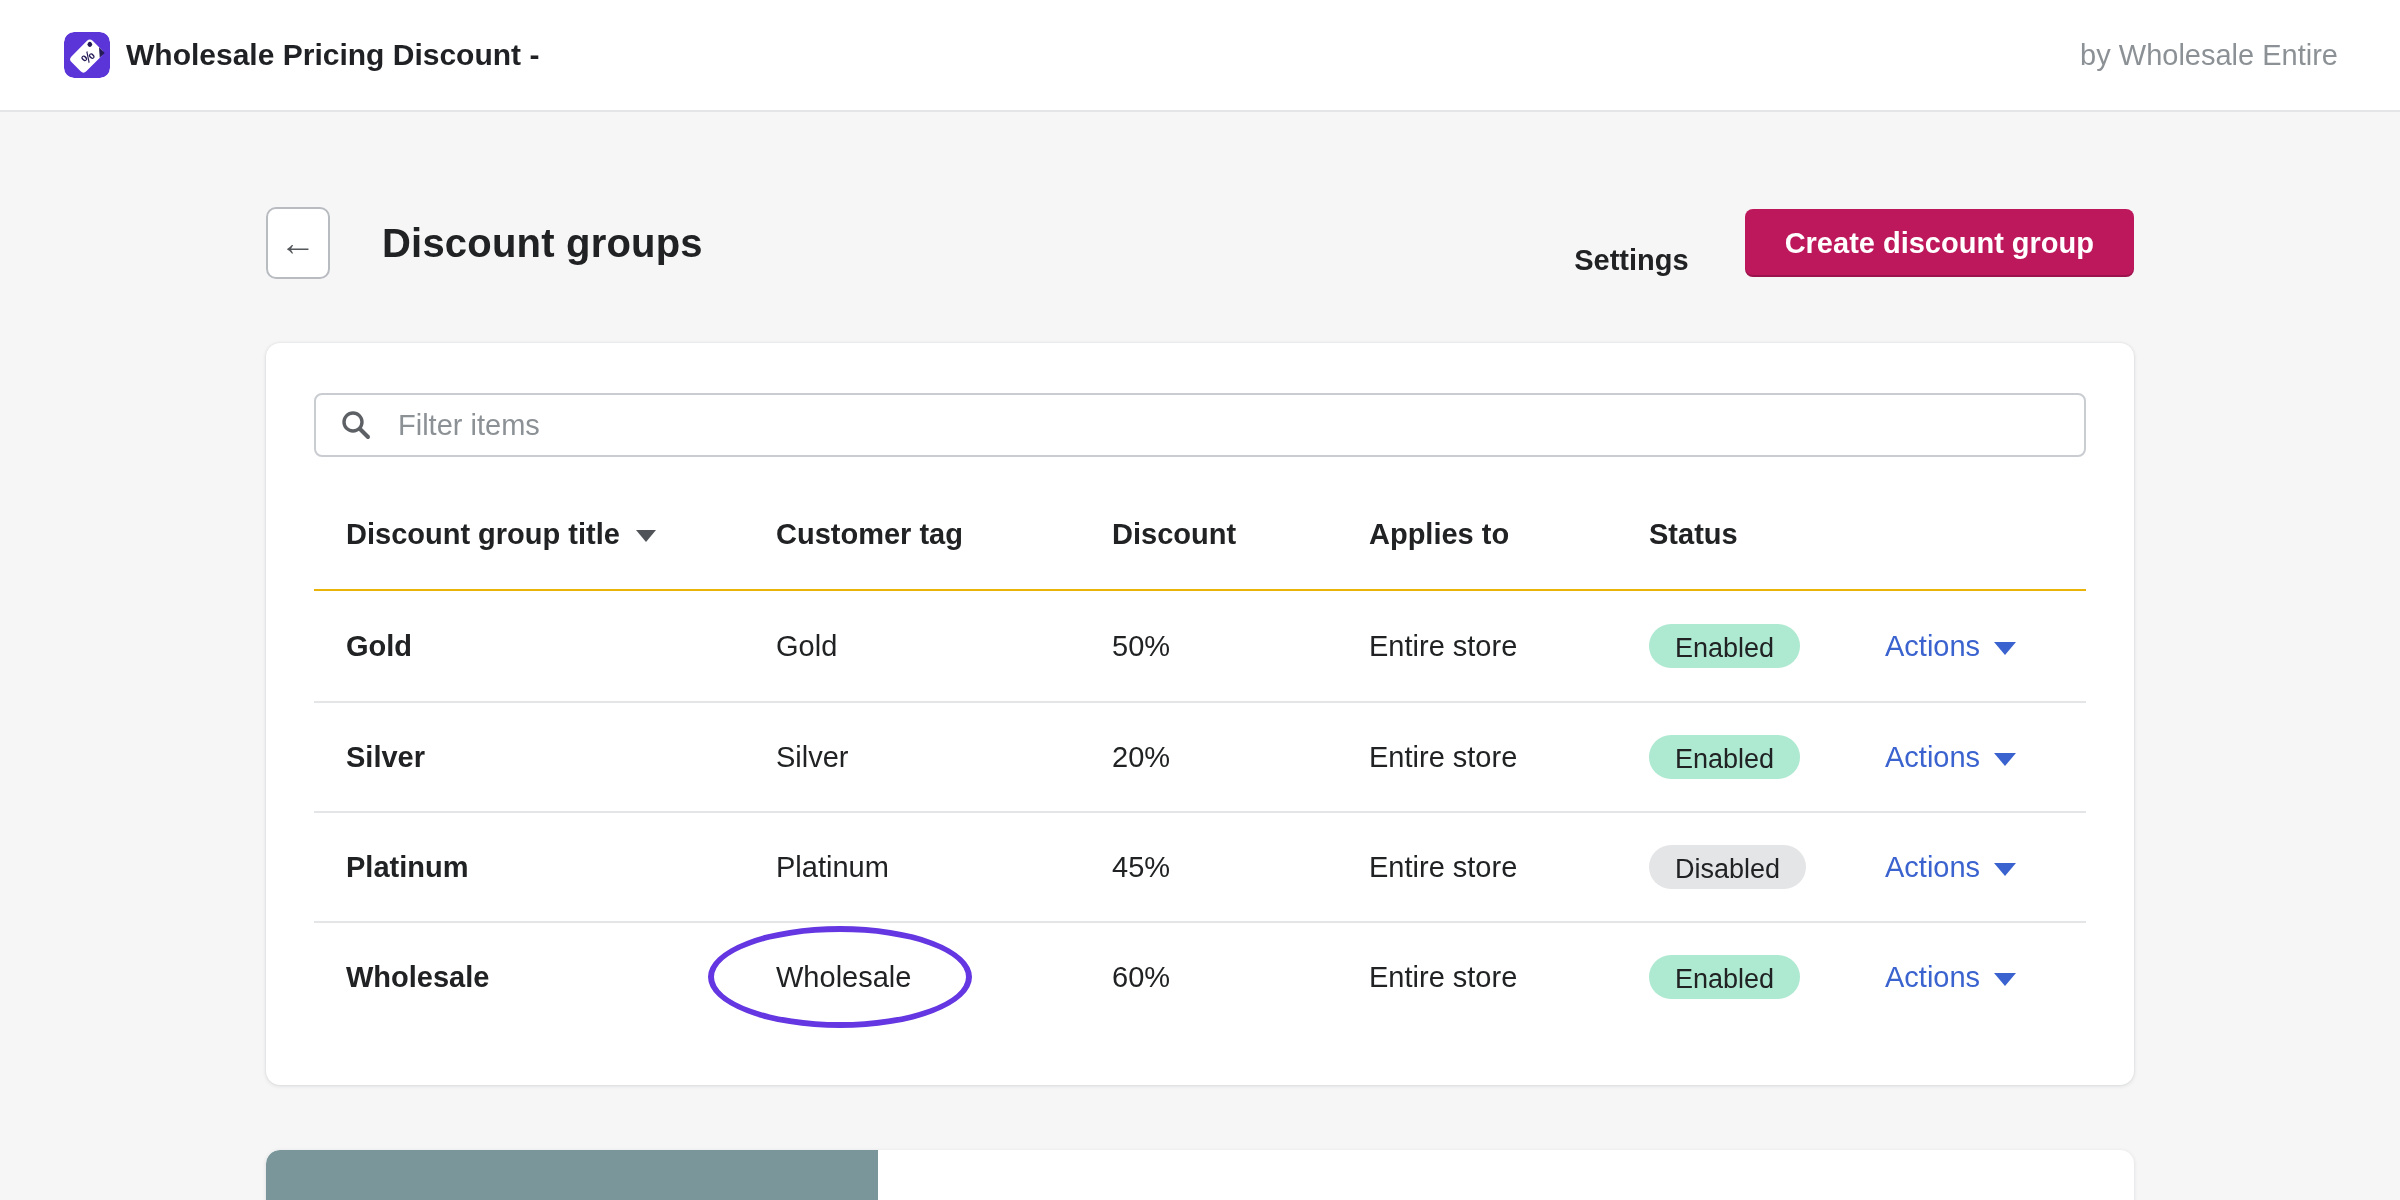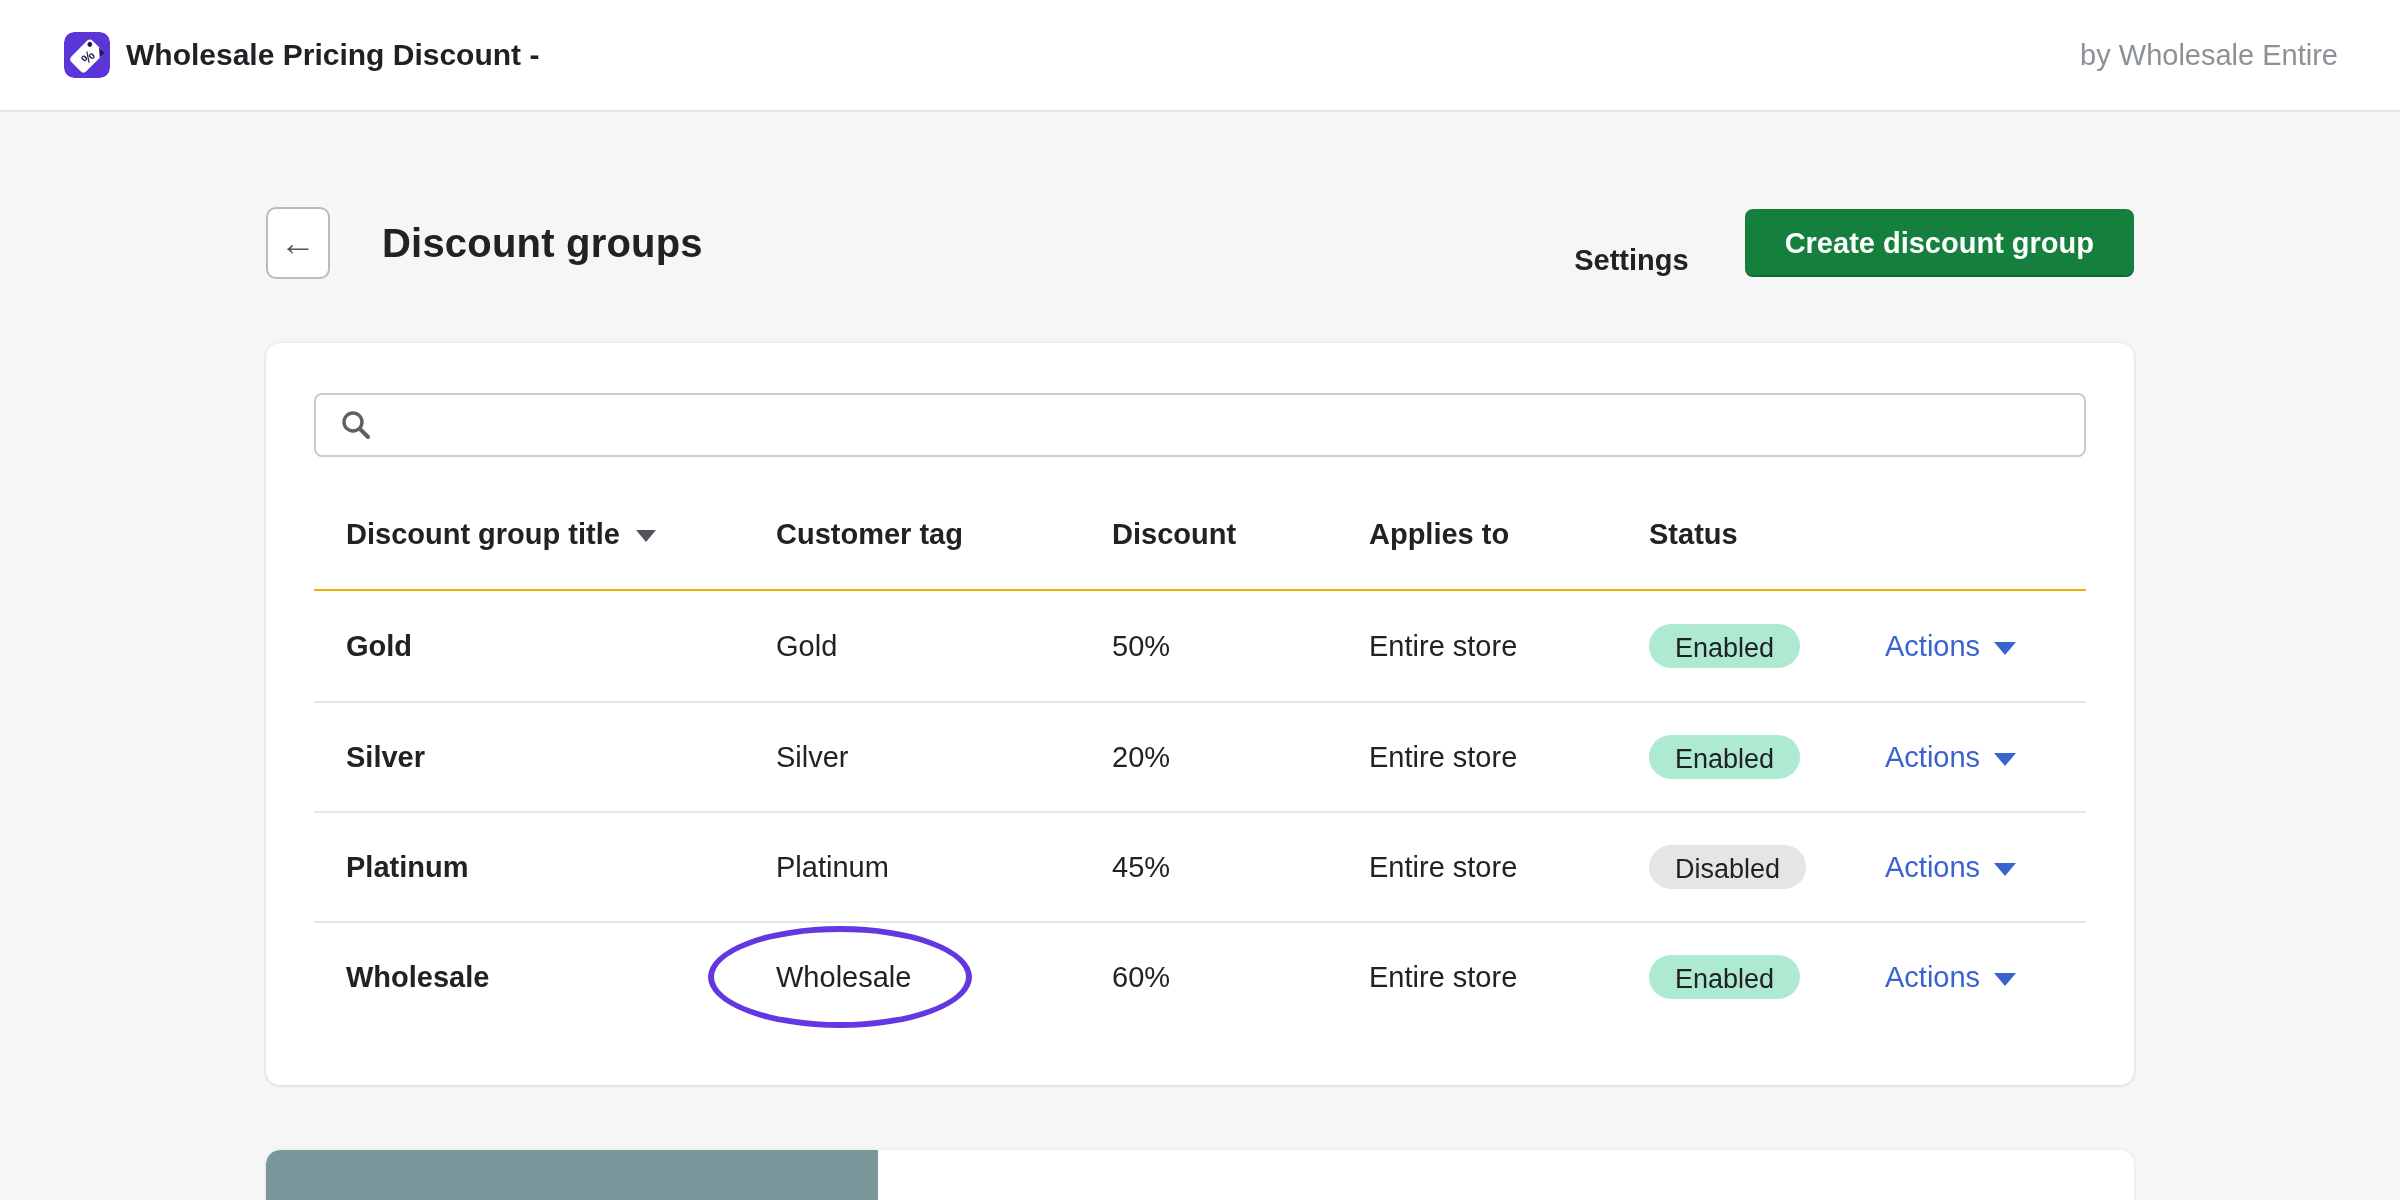--- a/index.html
+++ b/index.html
@@ -34,21 +34,21 @@
     background:#ffffff; border:2px solid #b8bcc1; border-radius:10px;
     display:flex; align-items:center; justify-content:center;
     cursor:pointer;
   }
   .back-arrow { font-size:36px; color:#54575b; line-height:1; }
   .page-title { font-size:40px; font-weight:700; margin-left:52px; letter-spacing:0.2px; }
   .header-actions { margin-left:auto; display:flex; align-items:flex-end; }
   .settings-link { font-size:29px; font-weight:600; color:#202223; cursor:pointer; }
   .create-btn {
     margin-left:56px; height:68px; padding:0 40px;
-    background:#15803d; color:#ffffff;
+    background:#be185d; color:#ffffff;
     font-size:29px; font-weight:600; font-family:inherit;
     border:none; border-radius:8px; cursor:pointer;
     box-shadow: inset 0 -2px 0 rgba(0,0,0,0.18);
   }
 
   
   .card {
     margin-top:64px;
     background:#ffffff; border-radius:14px;
     box-shadow:0 1px 4px rgba(22,29,37,0.12), 0 0 2px rgba(22,29,37,0.08);
@@ -158,20 +158,21 @@
     </div>
   </div>
 
   <div class="card">
 
     <div class="filter-box">
       <svg class="search-icon" width="32" height="32" viewBox="0 0 32 32">
         <circle cx="13" cy="13" r="9" fill="none" stroke="#5d6165" stroke-width="3.4"></circle>
         <line x1="20" y1="20" x2="28" y2="28" stroke="#5d6165" stroke-width="4" stroke-linecap="round"></line>
       </svg>
+      <input class="filter-input" type="text" placeholder="Filter items" style="">
     </div>
 
     <div class="tbl-row tbl-head">
       <div class="th">
         <span>Discount group title</span>
         <span class="sort-caret"></span>
       </div>
       <div class="th">Customer tag</div>
       <div class="th">Discount</div>
       <div class="th">Applies to</div>

